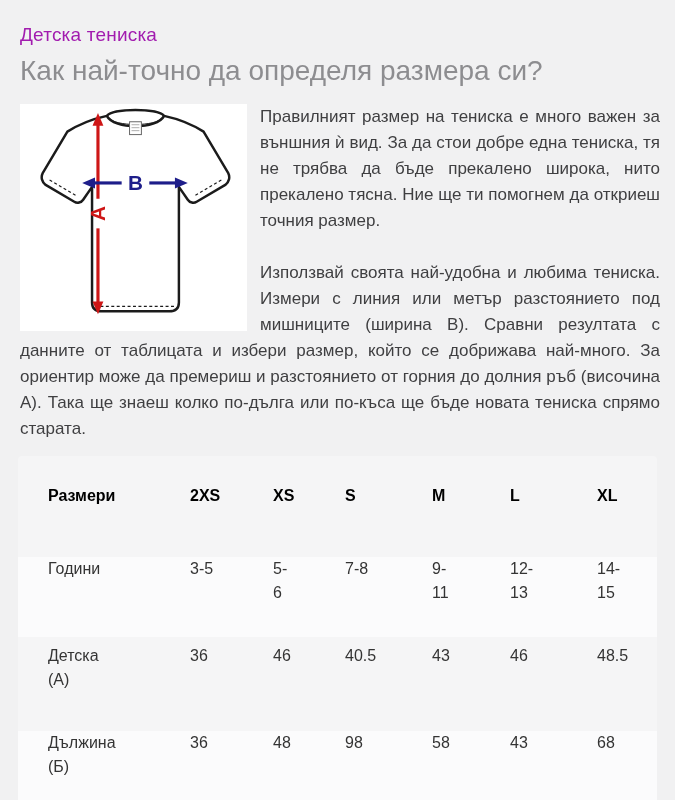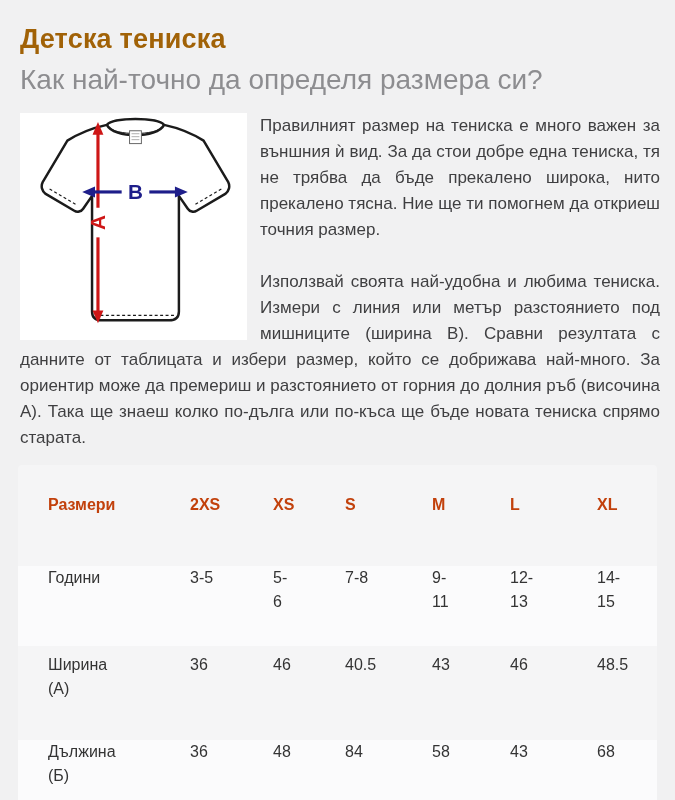--- a/index.html
+++ b/index.html
@@ -10,23 +10,23 @@
   body {
     background: #f1f1f2;
     height: 800px;
     overflow: hidden;
     color: #3f3f41;
   }
   .page { padding: 24px 0 0 0; }
 
   h1.title {
     margin: 0 20px;
-    font-size: 27px;
-    font-weight: 700;
-    color: #a16207;
+    font-size: 19px;
+    font-weight: 400;
+    color: #a21caf;
     letter-spacing: 0.2px;
   }
   h2.subtitle {
     margin: 9px 20px 0 20px;
     font-size: 28px;
     font-weight: 400;
     color: #8d8d90;
   }
 
   .content {
@@ -59,21 +59,21 @@
   .t-row {
     display: grid;
     grid-template-columns: 142px 83px 72px 87px 78px 87px 1fr;
     padding: 0 16px 0 30px;
     align-items: start;
   }
   .t-row > div {
     white-space: pre-line;
     line-height: 24px;
   }
-  .t-head { height: 66px; font-weight: 700; color: #c2410c; }
+  .t-head { height: 66px; font-weight: 700; color: #000000; }
   .t-data { height: 80px; margin-top: 7px; }
   .t-data.stripe { background: #fbfbfc; }
 </style>
 </head>
 <body>
 
 <div class="page">
 
   <h1 class="title">Детска тениска</h1>
   <h2 class="subtitle">Как най-точно да определя размера си?</h2>
@@ -138,35 +138,35 @@
       <div>7-8</div>
       <div>9-
 11</div>
       <div>12-
 13</div>
       <div>14-
 15</div>
     </div>
 
     <div class="t-row t-data">
-      <div>Ширина
+      <div>Детска
 (А)</div>
       <div>36</div>
       <div>46</div>
       <div>40.5</div>
       <div>43</div>
       <div>46</div>
       <div>48.5</div>
     </div>
 
     <div class="t-row t-data stripe">
       <div>Дължина
 (Б)</div>
       <div>36</div>
       <div>48</div>
-      <div>84</div>
+      <div>98</div>
       <div>58</div>
       <div>43</div>
       <div>68</div>
     </div>
   </div>
 
 </div>
 
 </body></html>

